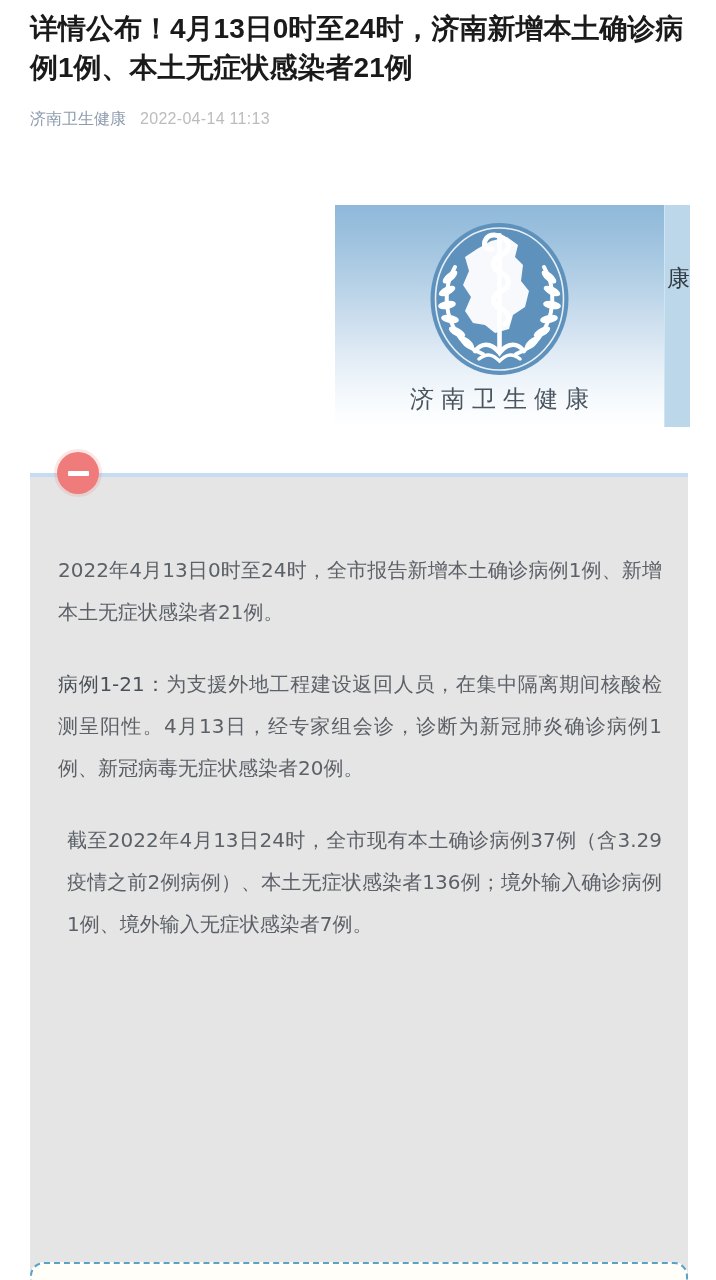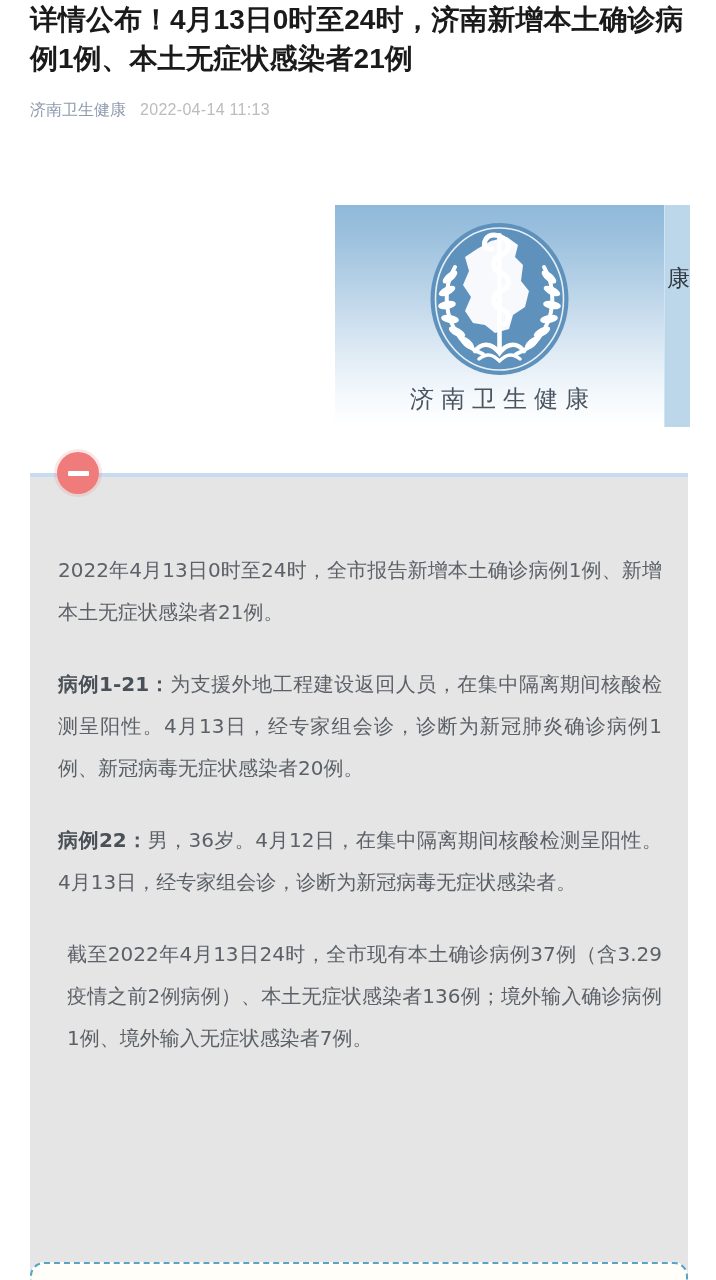--- a/index.html
+++ b/index.html
@@ -16,21 +16,21 @@
   }
   .page {
     position: relative;
     width: 716px;
     height: 1280px;
     background: #ffffff;
   }
 
   
   .article-header {
-    padding: 0 30px 0 30px;
+    padding: 9px 30px 0 30px;
   }
   .article-title {
     font-size: 28px;
     line-height: 39px;
     font-weight: bold;
     color: #1a1a1a;
     letter-spacing: 0px;
     margin: 0;
   }
   .article-meta {
@@ -153,21 +153,21 @@
     font-size: 20px;
     line-height: 42px;
     color: #5c6168;
     margin: 0 0 30px 0;
     text-align: justify;
     font-family: "DejaVu Sans", sans-serif;
     letter-spacing: 0px;
   }
   .para:last-child { margin-bottom: 0; margin-left: 9px; }
   .para b {
-    font-weight: bold;
+    font-weight: normal;
     color: #4a5058;
   }
 
   
   .dashed-card {
     position: absolute;
     left: 30px;
     top: 1262px;
     width: 658px;
     height: 60px;
@@ -243,23 +243,20 @@
       <i></i>
     </div>
     <div class="card-body">
       <p class="para">
         <b></b><span>2022年4月13日0时至24时，全市报告新增本土确诊病例1例、新增本土无症状感染者21例。</span>
       </p>
       <p class="para">
         <b>病例1-21：</b><span>为支援外地工程建设返回人员，在集中隔离期间核酸检测呈阳性。4月13日，经专家组会诊，诊断为新冠肺炎确诊病例1例、新冠病毒无症状感染者20例。</span>
       </p>
       <p class="para">
-        <b>病例22：</b><span>男，36岁。4月12日，在集中隔离期间核酸检测呈阳性。4月13日，经专家组会诊，诊断为新冠病毒无症状感染者。</span>
-      </p>
-      <p class="para">
         <b></b><span>截至2022年4月13日24时，全市现有本土确诊病例37例（含3.29疫情之前2例病例）、本土无症状感染者136例；境外输入确诊病例1例、境外输入无症状感染者7例。</span>
       </p>
     </div>
   </div>
 
   <div class="dashed-card"></div>
 
 </div>
 
 </body></html>

